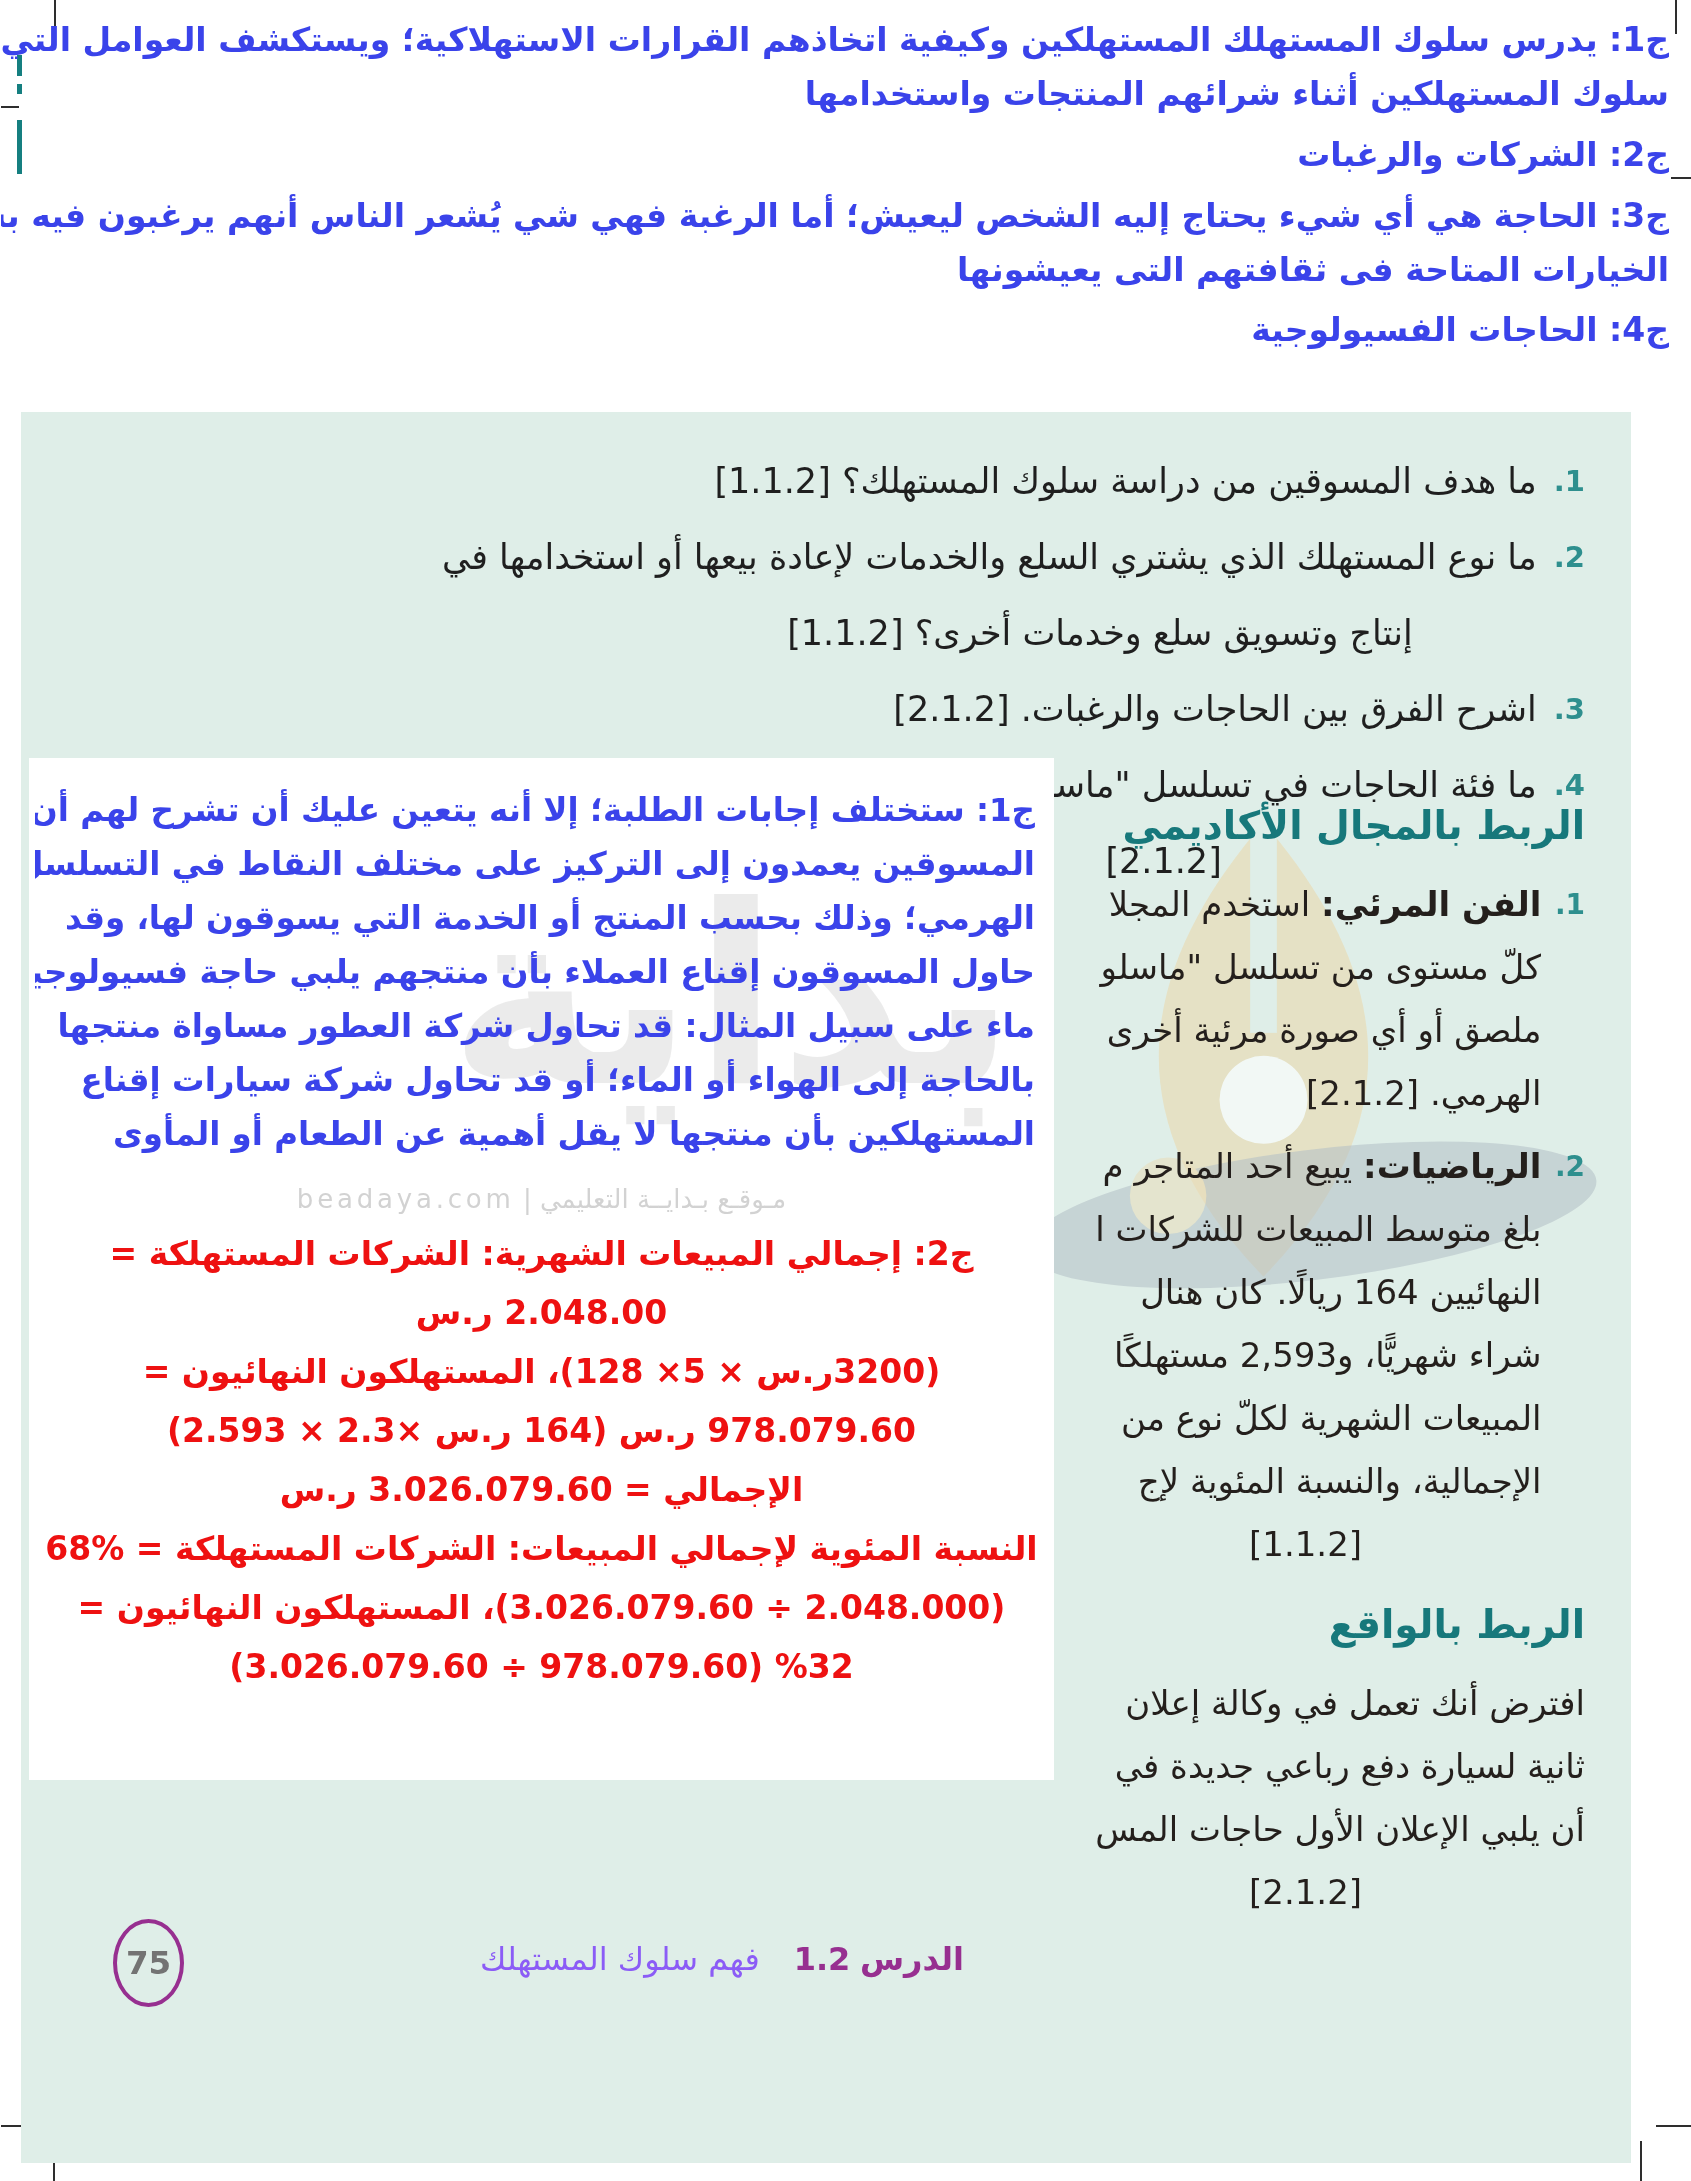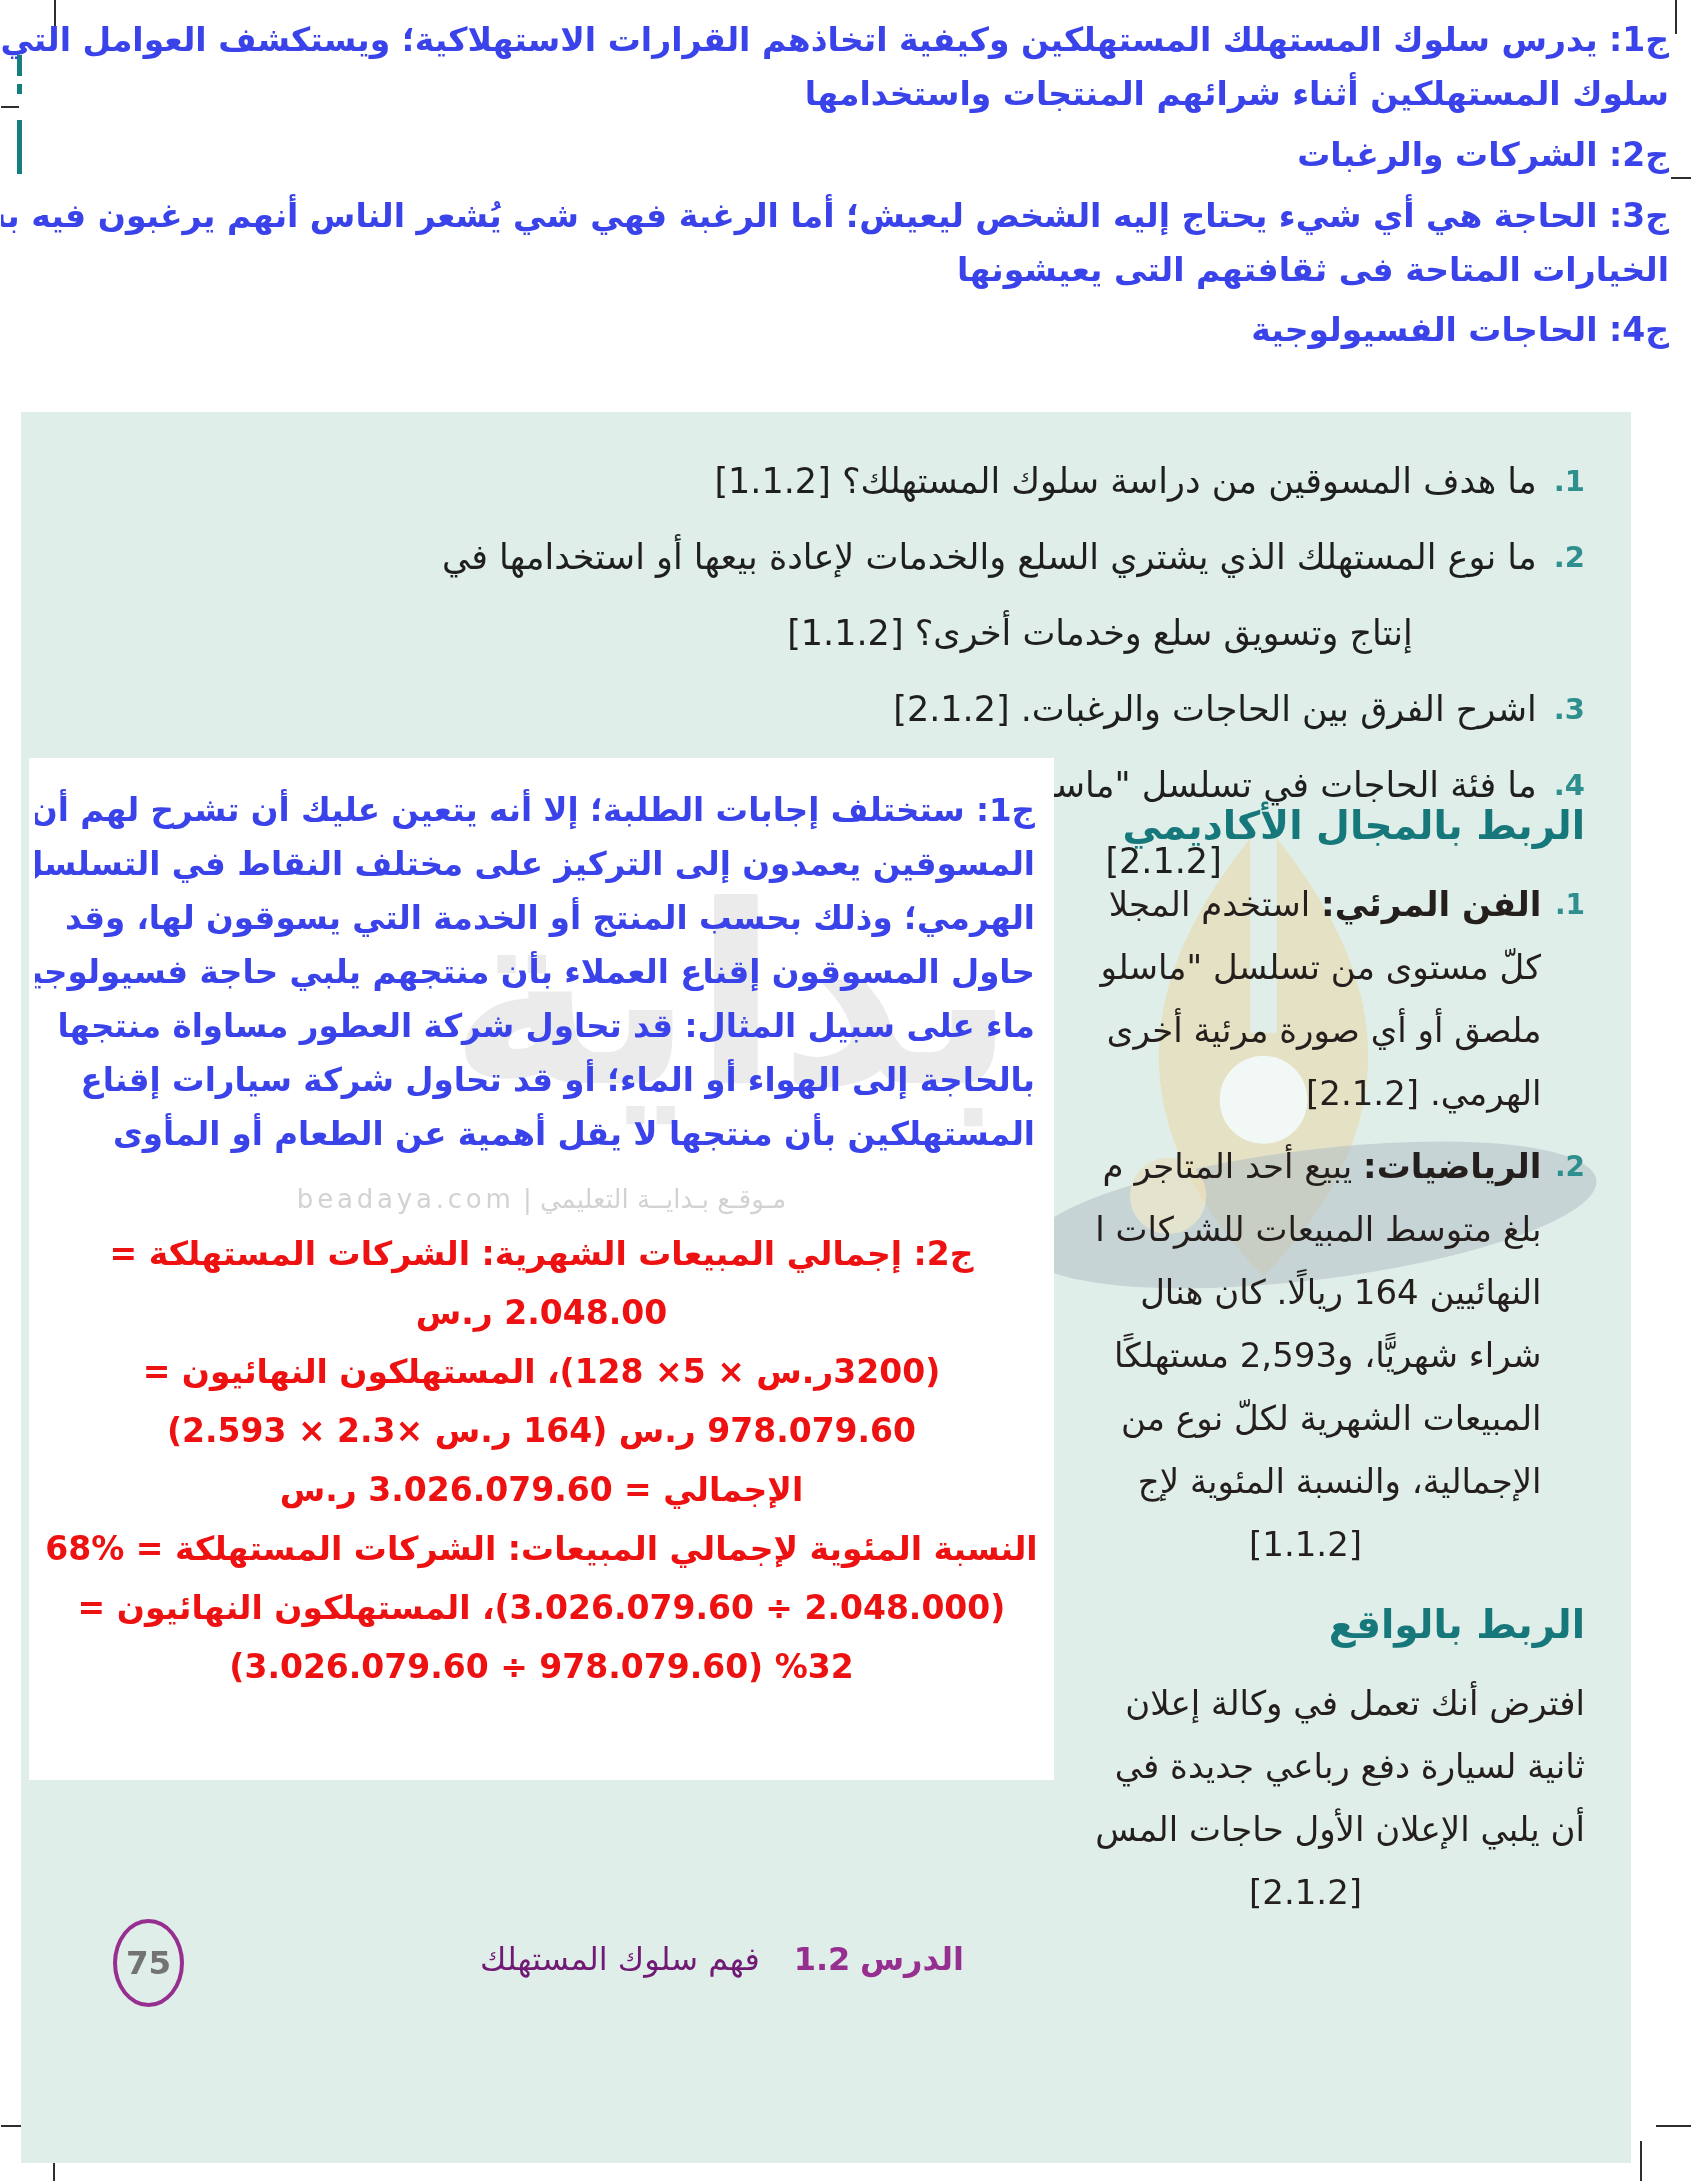--- a/index.html
+++ b/index.html
@@ -49,21 +49,21 @@
   .rc-para{margin-top:5.7px;}
 
   
   .page-circle{position:absolute;left:92px;top:1507px;width:63px;height:80px;
       border:4.8px solid #972f90;border-radius:50%;z-index:2;
       display:flex;align-items:center;justify-content:center;
       color:#737373;font-weight:bold;font-size:32.5px;}
   .lesson{position:absolute;right:667px;top:1528px;z-index:2;display:flex;gap:34px;
       font-size:32px;align-items:baseline;}
   .lesson .lnum{color:#972f90;font-weight:bold;display:flex;gap:9.6px;}
-  .lesson .ltitle{color:#701a75;}
+  .lesson .ltitle{color:#8b5cf6;}
 
   
   .overlay-box{position:absolute;left:29px;top:758px;width:1025px;height:1022px;
       background:#ffffff;z-index:3;overflow:hidden;}
   .wm-word{position:absolute;top:115px;right:38px;font-size:249px;font-weight:bold;
       color:#d9d9d9;opacity:.5;z-index:0;line-height:249px;}
   .blue-para{position:relative;z-index:1;margin-top:25px;padding:0 19px 0 5.7px;
       color:#3a43ea;font-weight:bold;font-size:32.5px;line-height:54px;text-align:right;}
   .blue-para .ln{white-space:nowrap;overflow:hidden;}
   .wm-line{position:relative;z-index:1;margin-top:23px;text-align:center;

